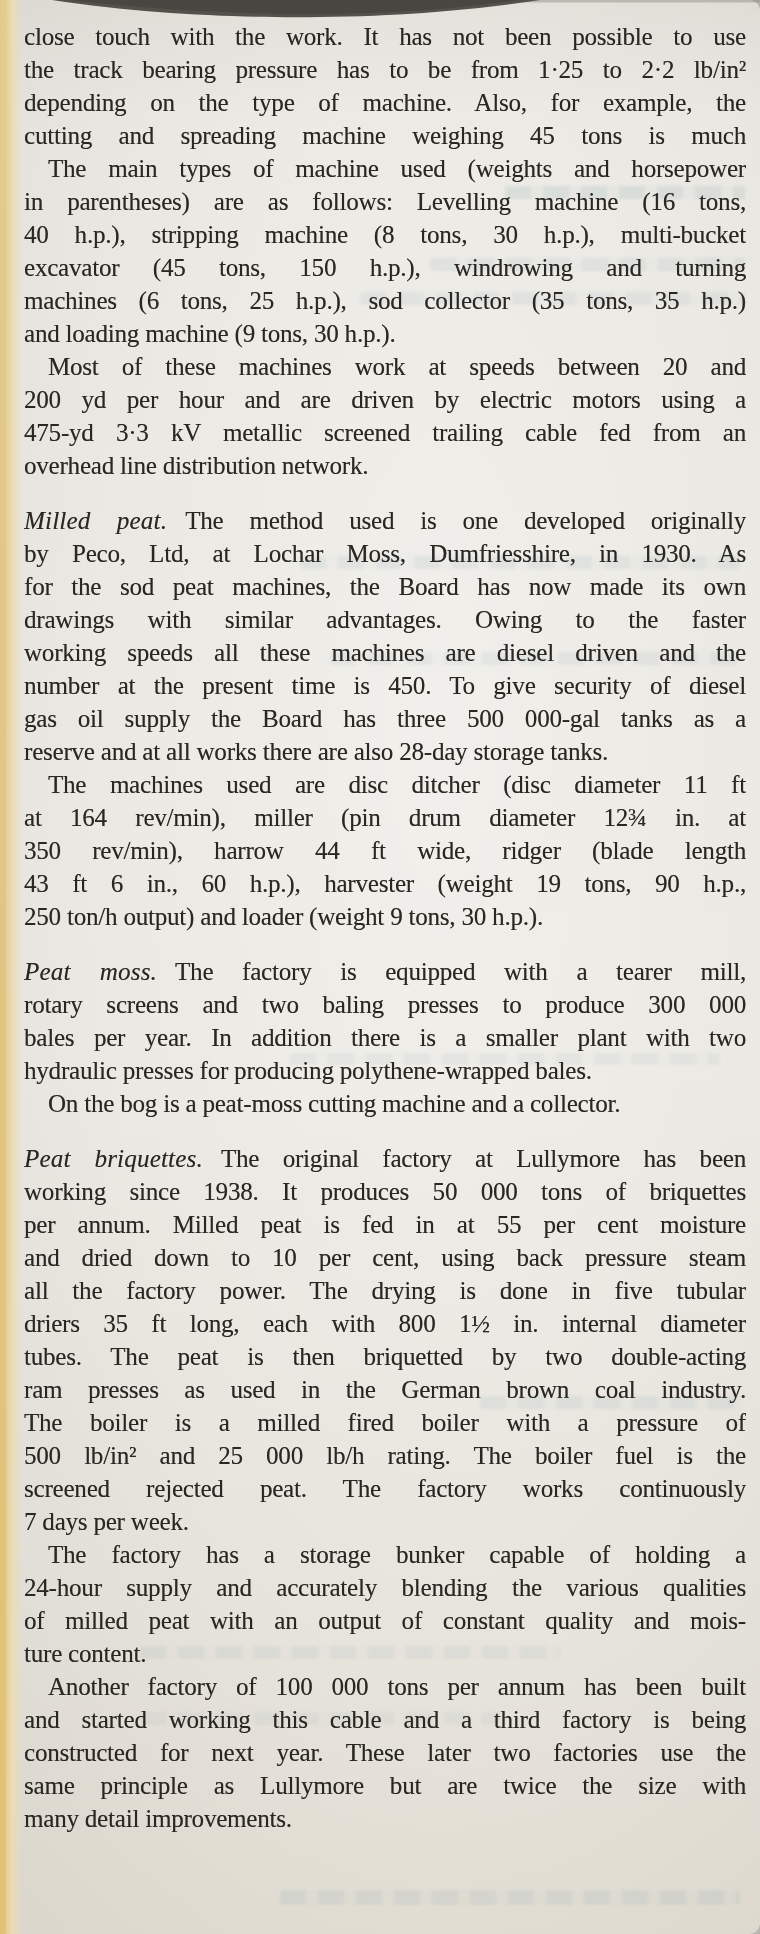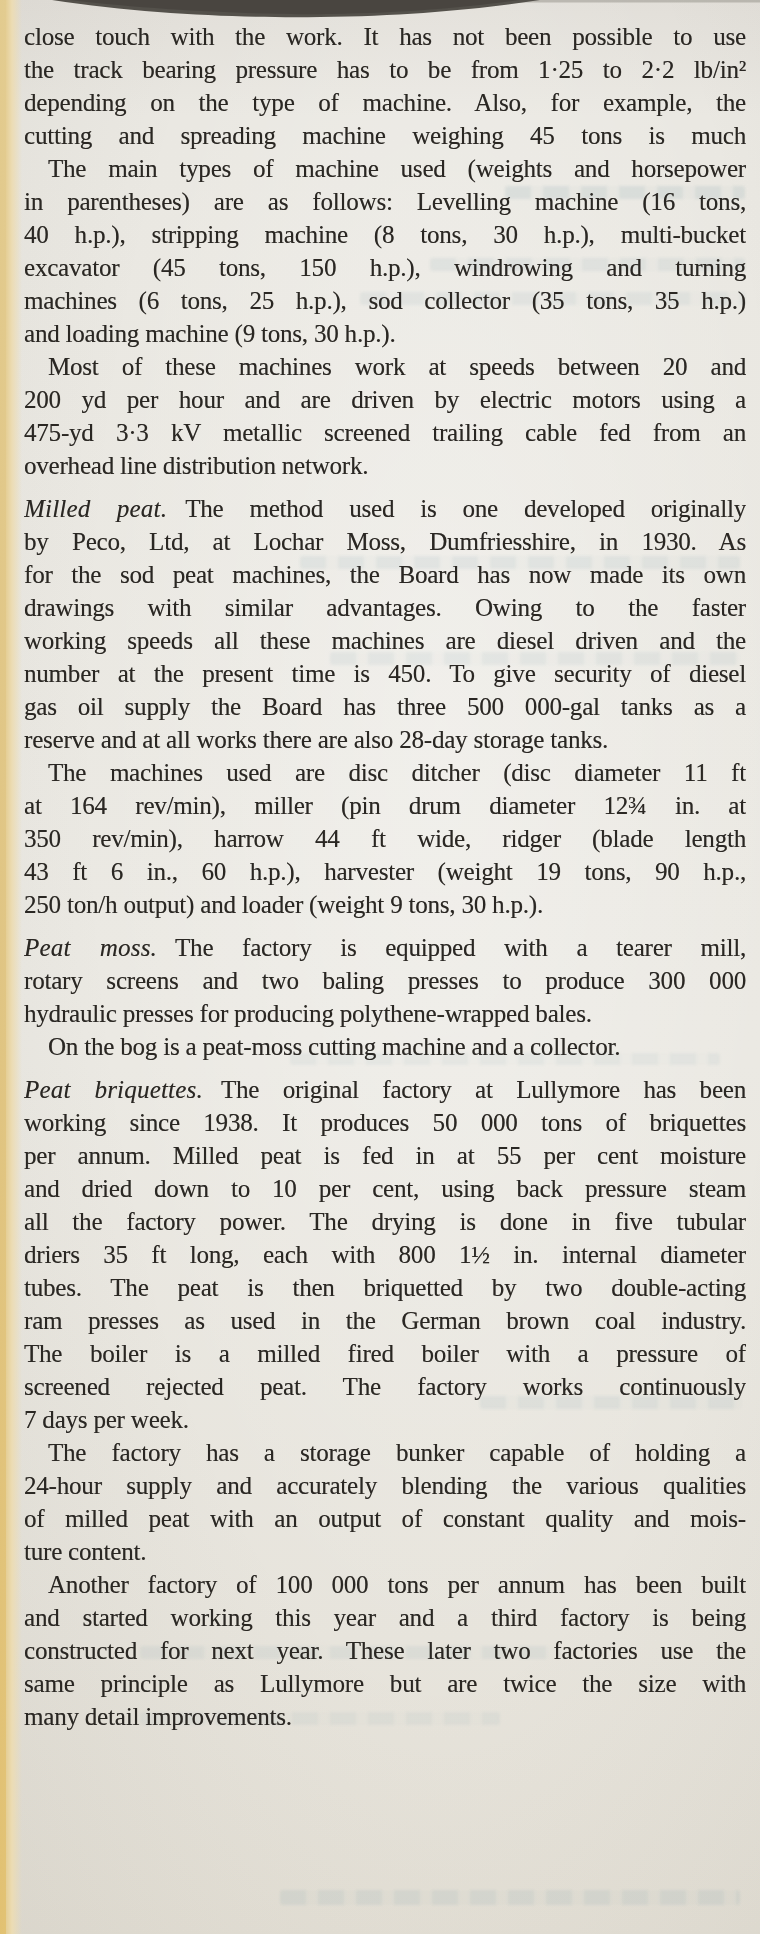--- a/index.html
+++ b/index.html
@@ -6,20 +6,21 @@
   body{
     width:760px;height:1934px;position:relative;overflow:hidden;
     background:#b9b6af;
     font-family:"Liberation Serif","DejaVu Serif",serif;
   }
   .page{
     position:absolute;inset:0;
     background:
       radial-gradient(ellipse at 58% 38%, rgba(255,255,255,0.30) 0%, rgba(255,255,255,0) 55%, rgba(60,55,40,0.06) 100%),
       linear-gradient(180deg,#e2dfd9 0%, #eae8e2 6%, #ebe9e3 55%, #e7e4dc 85%, #e4e0d6 100%);
+    border-radius: 11px;
   }
   
   .edge-left{
     position:absolute;left:0;top:0;bottom:0;width:22px;
     background:linear-gradient(90deg,#ddc282 0px,#e6d099 7px,#ecdcb4 12px,rgba(236,220,180,0) 22px);
   }
   .edge-left-deep{
     position:absolute;left:0;top:0;bottom:0;width:6px;
     background:linear-gradient(180deg,#e3cc90 0%,#e0c583 50%,#e2c170 100%);
     opacity:.9;
@@ -27,21 +28,21 @@
   
   .top-shadow{position:absolute;left:0;top:0;width:760px;height:22px;}
   
   .page-text{
     position:absolute;left:24px;top:20px;width:722px;
     font-size:25px;line-height:33px;letter-spacing:-0.2px;
     color:#2a2723;
     text-shadow:0.25px 0.25px 0.35px rgba(42,39,35,0.45);
   }
   .para{margin:0;}
-  .para.gap{margin-top:10px;}
+  .para.gap{margin-top:22px;}
   .line{
     height:33px;line-height:33px;overflow:hidden;
     text-align:justify;text-align-last:justify;
     white-space:normal;
   }
   .line.last{text-align-last:left;}
   .line.indent{padding-left:24px;}
   .lead{font-style:italic;margin-right:18px;letter-spacing:0.2px;}
   
   .ghost{
@@ -113,46 +114,48 @@
       <div class="para">
         <div class="line indent"><span>The machines used are disc ditcher (disc diameter 11 ft</span></div>
         <div class="line"><span>at 164 rev/min), miller (pin drum diameter 12¾ in. at</span></div>
         <div class="line"><span>350 rev/min), harrow 44 ft wide, ridger (blade length</span></div>
         <div class="line"><span>43 ft 6 in., 60 h.p.), harvester (weight 19 tons, 90 h.p.,</span></div>
         <div class="line last"><span>250 ton/h output) and loader (weight 9 tons, 30 h.p.).</span></div>
       </div>
       <div class="para gap">
         <div class="line"><span class="lead">Peat moss.</span><span>The factory is equipped with a tearer mill,</span></div>
         <div class="line"><span>rotary screens and two baling presses to produce 300 000</span></div>
+        <div class="line"><span>bales per year. In addition there is a smaller plant with two</span></div>
         <div class="line last"><span>hydraulic presses for producing polythene-wrapped bales.</span></div>
       </div>
       <div class="para">
         <div class="line last indent"><span>On the bog is a peat-moss cutting machine and a collector.</span></div>
       </div>
       <div class="para gap">
         <div class="line"><span class="lead">Peat briquettes.</span><span>The original factory at Lullymore has been</span></div>
         <div class="line"><span>working since 1938. It produces 50 000 tons of briquettes</span></div>
         <div class="line"><span>per annum. Milled peat is fed in at 55 per cent moisture</span></div>
         <div class="line"><span>and dried down to 10 per cent, using back pressure steam</span></div>
         <div class="line"><span>all the factory power. The drying is done in five tubular</span></div>
         <div class="line"><span>driers 35 ft long, each with 800 1½ in. internal diameter</span></div>
         <div class="line"><span>tubes. The peat is then briquetted by two double-acting</span></div>
         <div class="line"><span>ram presses as used in the German brown coal industry.</span></div>
         <div class="line"><span>The boiler is a milled fired boiler with a pressure of</span></div>
+        <div class="line"><span>500 lb/in² and 25 000 lb/h rating. The boiler fuel is the</span></div>
         <div class="line"><span>screened rejected peat. The factory works continuously</span></div>
         <div class="line last"><span>7 days per week.</span></div>
       </div>
       <div class="para">
         <div class="line indent"><span>The factory has a storage bunker capable of holding a</span></div>
         <div class="line"><span>24-hour supply and accurately blending the various qualities</span></div>
         <div class="line"><span>of milled peat with an output of constant quality and mois-</span></div>
         <div class="line last"><span>ture content.</span></div>
       </div>
       <div class="para">
         <div class="line indent"><span>Another factory of 100 000 tons per annum has been built</span></div>
-        <div class="line"><span>and started working this year and a third factory is being</span></div>
+        <div class="line"><span>and started working this cable and a third factory is being</span></div>
         <div class="line"><span>constructed for next year. These later two factories use the</span></div>
         <div class="line"><span>same principle as Lullymore but are twice the size with</span></div>
         <div class="line last"><span>many detail improvements.</span></div>
       </div>
     </div>
 
 </div>
 
 </body></html>

